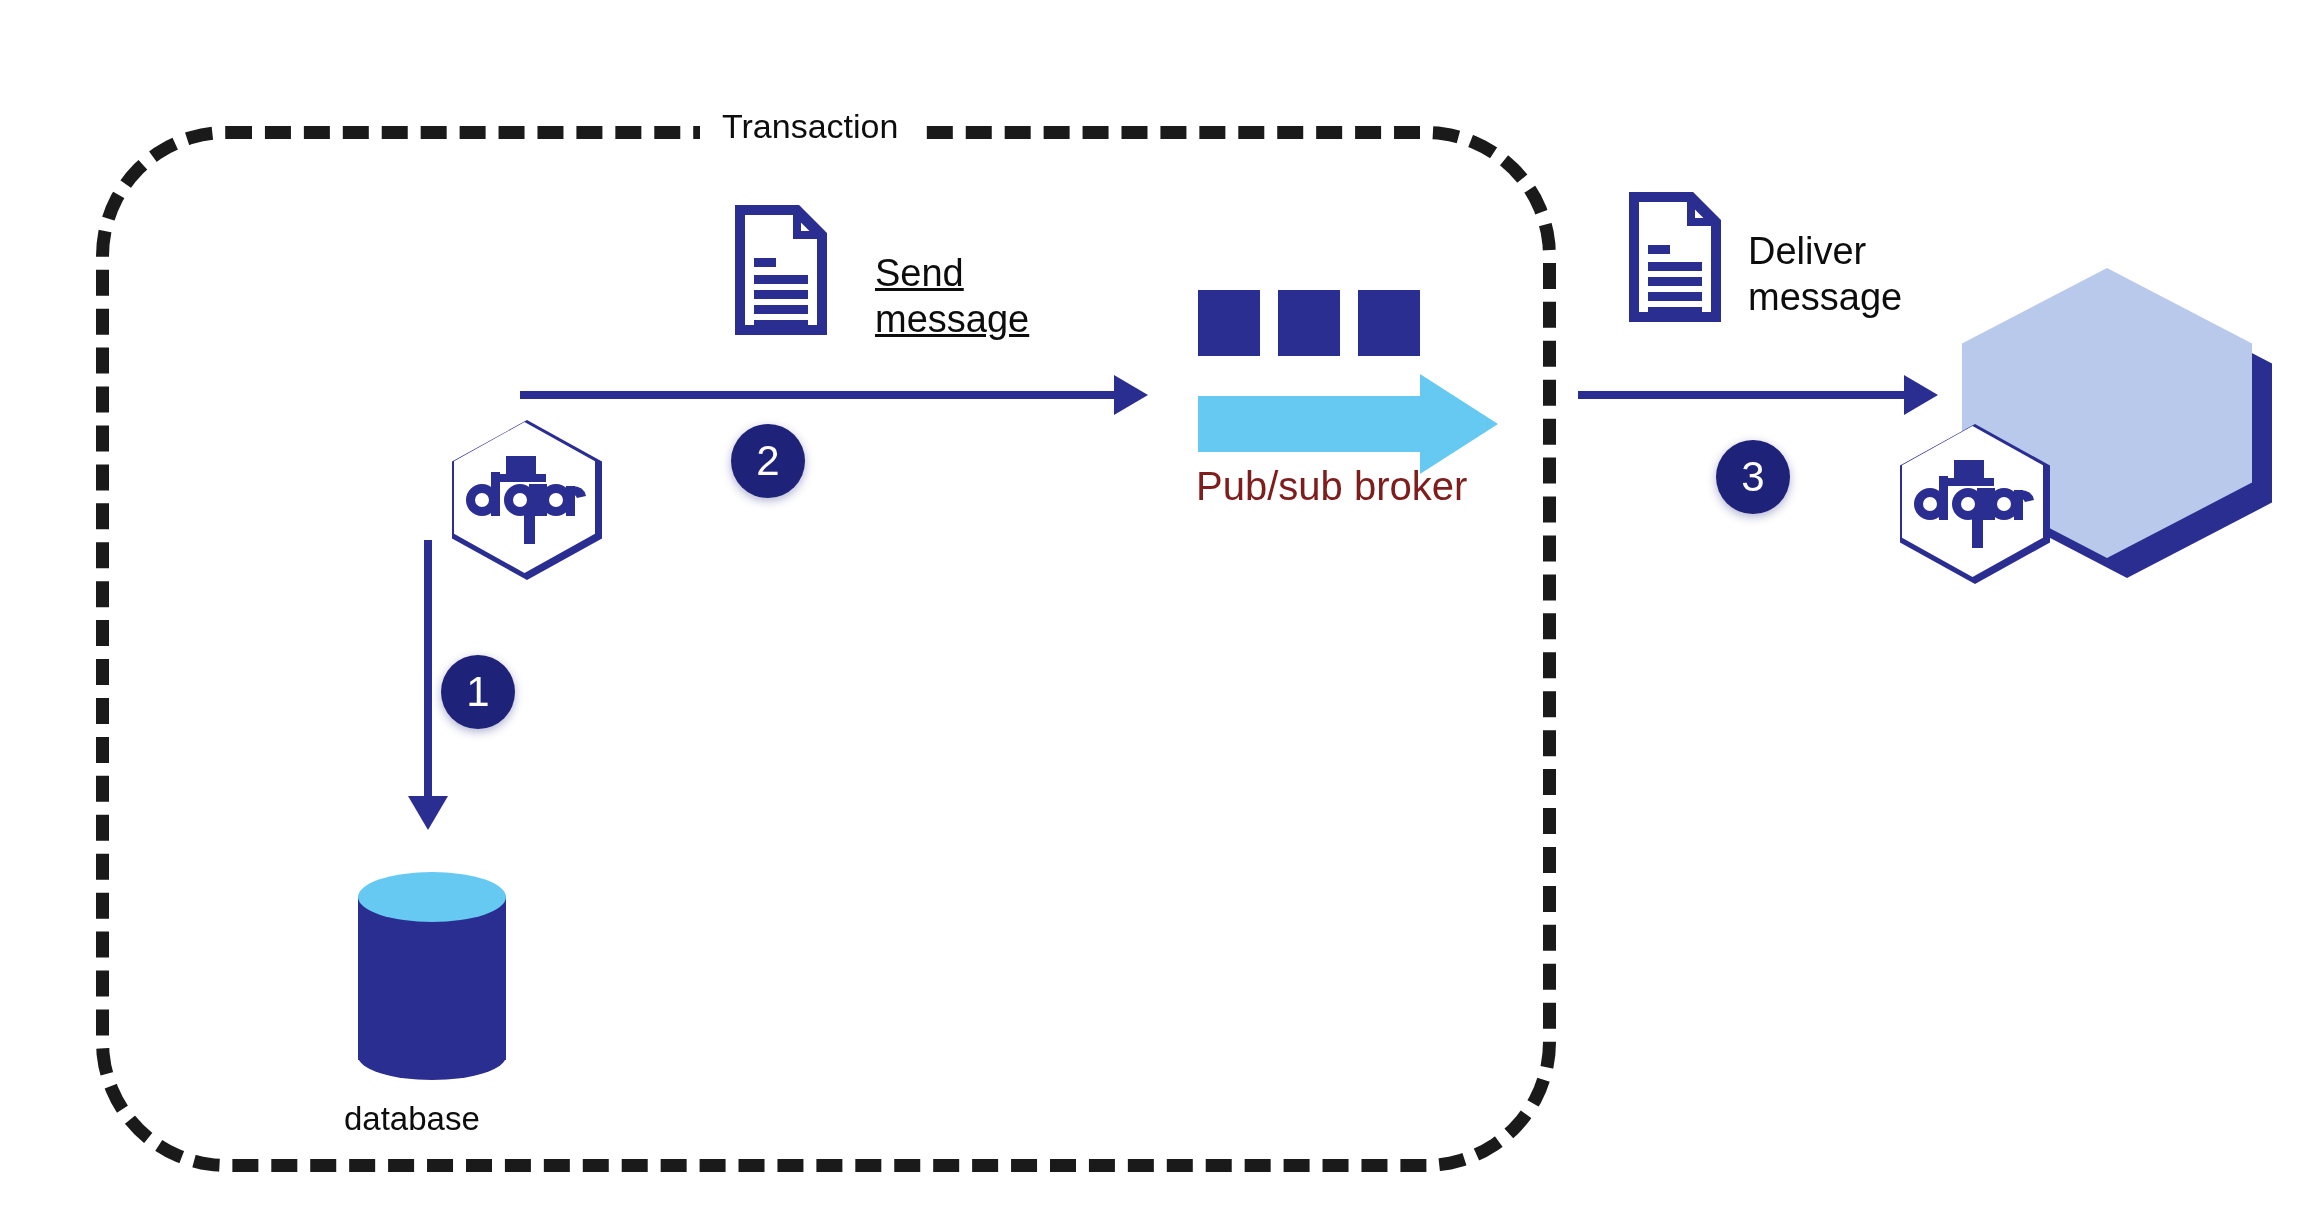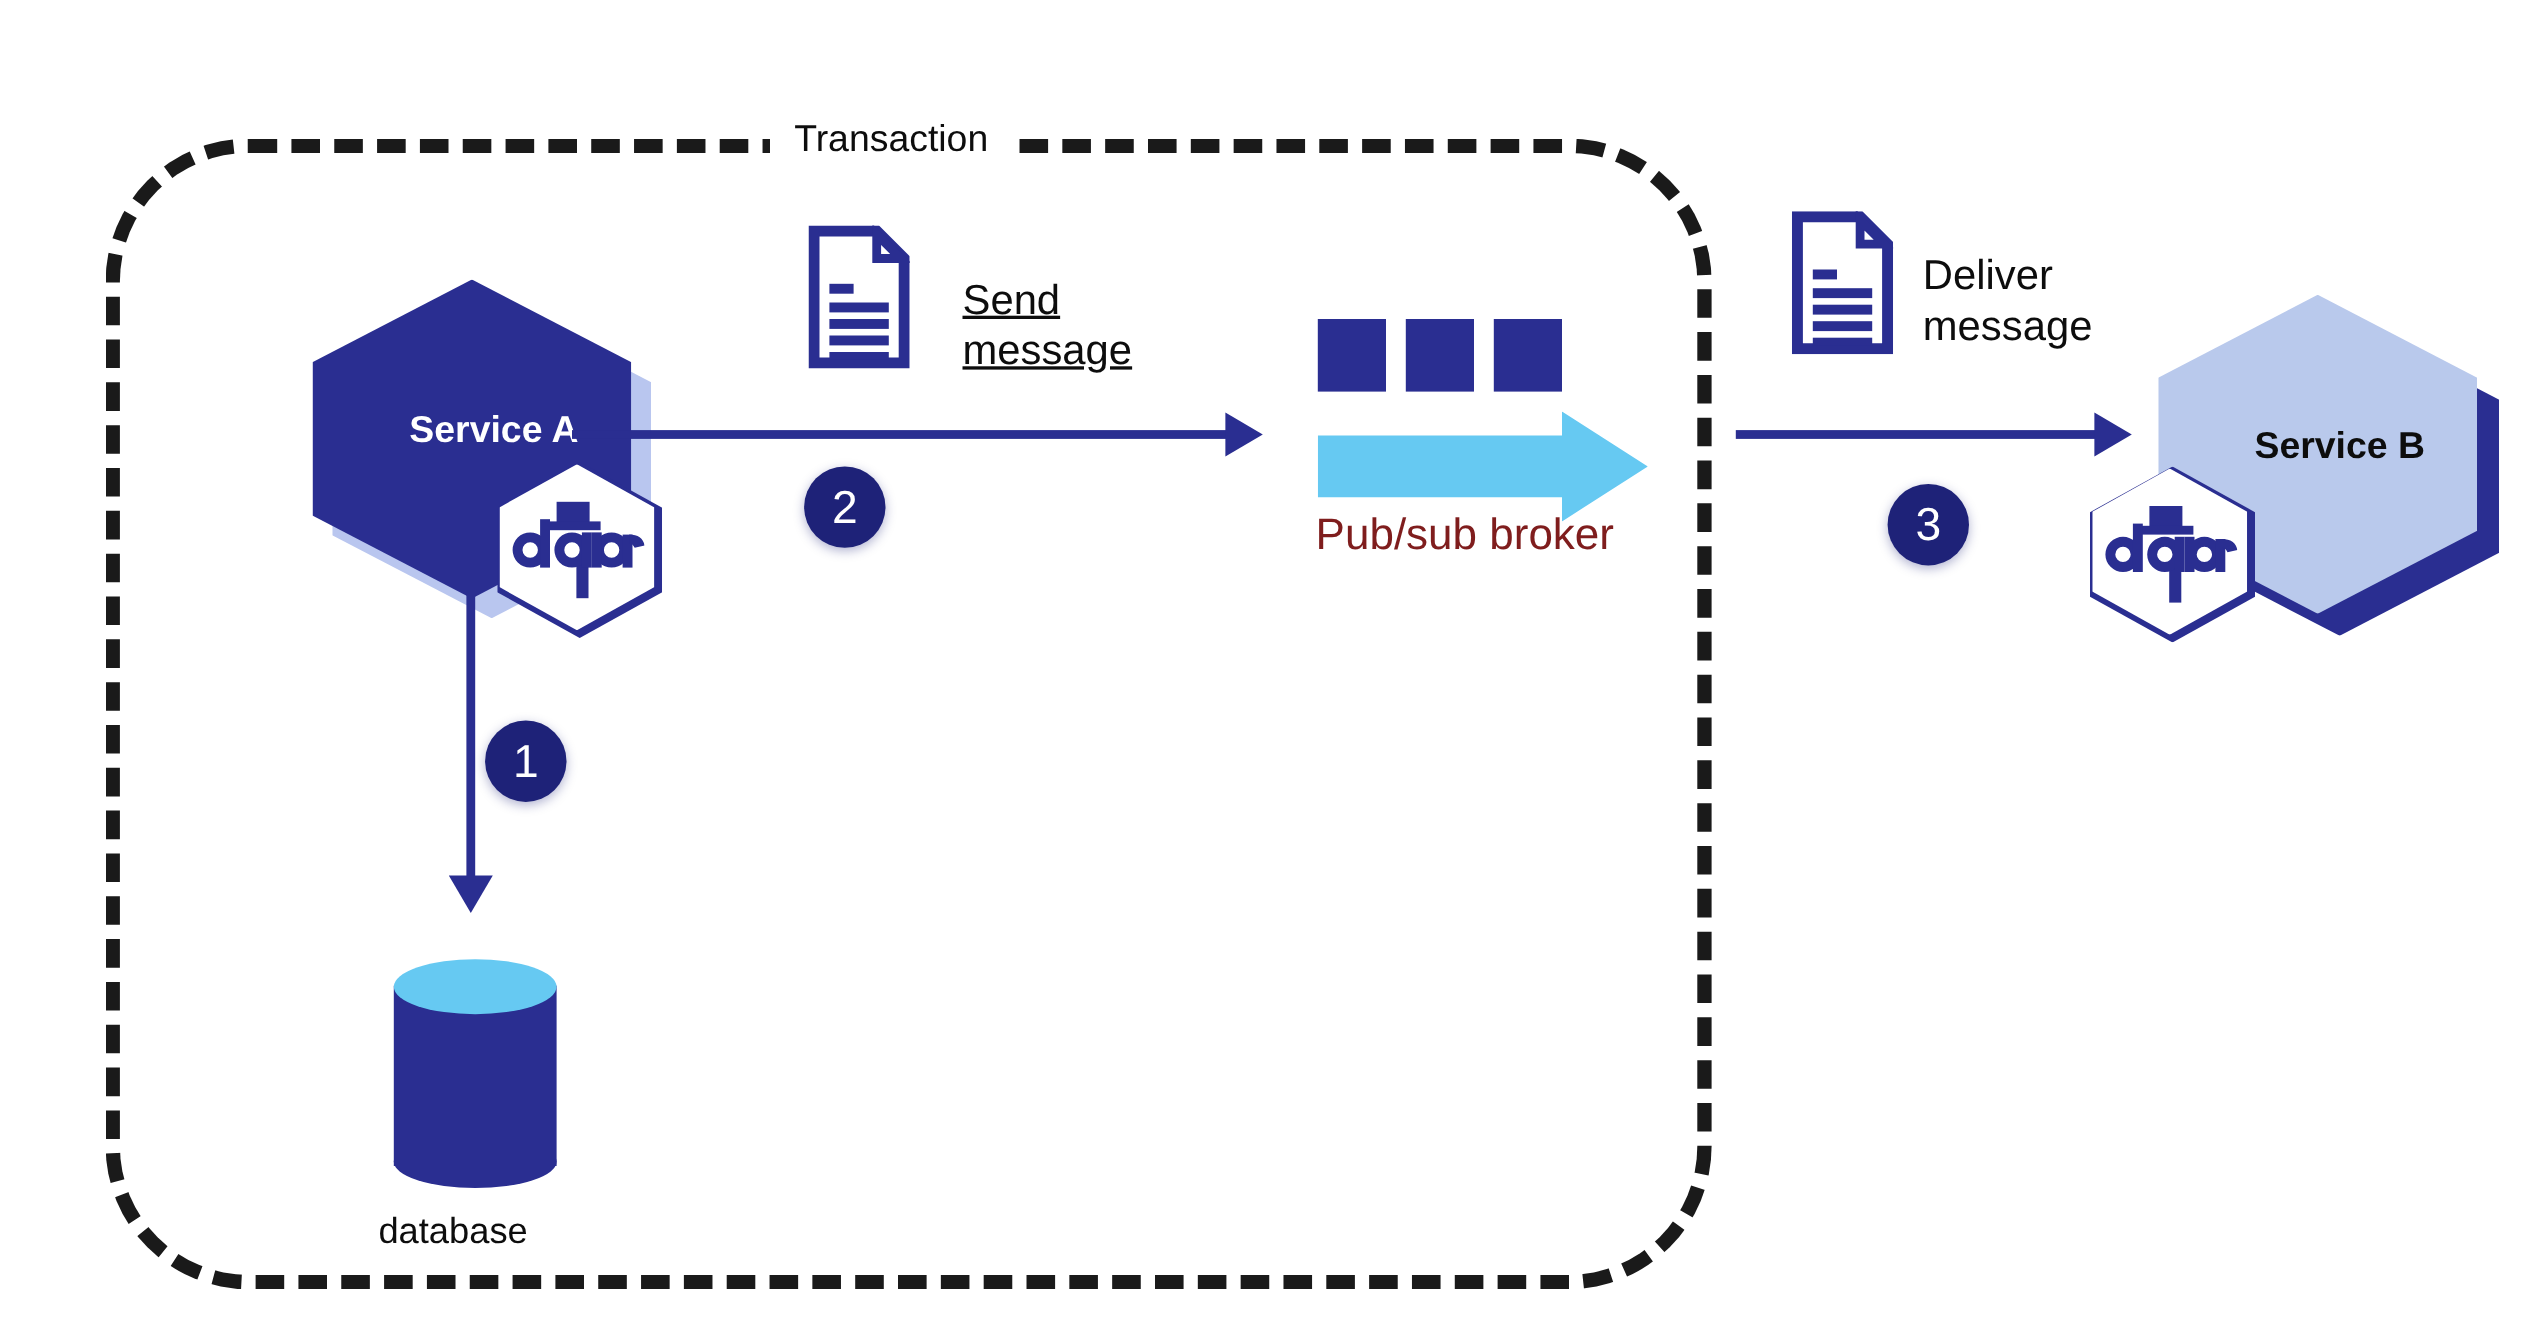--- a/index.html
+++ b/index.html
@@ -190,25 +190,20 @@
 </style>
 </head>
 <body>
 
 <div id="stage">
 
   <div class="abs" id="transaction-boundary"></div>
 
   <div class="abs" id="transaction-label">Transaction</div>
 
-  <div class="abs" id="service-a-group">
-    <div class="abs hex" id="service-a-shadow"></div>
-    <div class="abs hex" id="service-a-hex"></div>
-    <div class="hex-label" id="service-a-label">Service A</div>
-  </div>
 
   <div class="abs dapr-badge" id="dapr-a-badge">
     <div class="dapr-hex-outer"></div>
     <div class="dapr-hex-inner" style="left:2px;top:2px;"></div>
     <svg class="dapr-mark" viewBox="0 0 124 88">
 
       <rect x="44" y="0" width="30" height="20" fill="#2a2e91"></rect>
       <rect x="34" y="18" width="50" height="8" fill="#2a2e91"></rect>
 
       <rect x="62" y="52" width="11" height="36" fill="#2a2e91"></rect>
@@ -282,21 +277,20 @@
     <rect x="19" y="115" width="54" height="7" fill="#2a2e91"></rect>
   </svg>
   <div class="abs doc-caption" id="caption-deliver">
     <div>Deliver</div>
     <div>message</div>
   </div>
 
   <div class="abs" id="service-b-group">
     <div class="abs hex" id="service-b-shadow"></div>
     <div class="abs hex" id="service-b-hex"></div>
-    <div class="hex-label" id="service-b-label">Service B</div>
   </div>
 
   <div class="abs dapr-badge" id="dapr-b-badge">
     <div class="dapr-hex-outer"></div>
     <div class="dapr-hex-inner" style="left:2px;top:2px;"></div>
     <svg class="dapr-mark" viewBox="0 0 124 88">
       <rect x="44" y="0" width="30" height="20" fill="#2a2e91"></rect>
       <rect x="34" y="18" width="50" height="8" fill="#2a2e91"></rect>
       <rect x="62" y="52" width="11" height="36" fill="#2a2e91"></rect>
       <path d="M4 44 a16 16 0 1 0 32 0 a16 16 0 1 0 -32 0 Z M13 44 a7 7 0 1 1 14 0 a7 7 0 1 1 -14 0 Z" fill="#2a2e91"></path>

